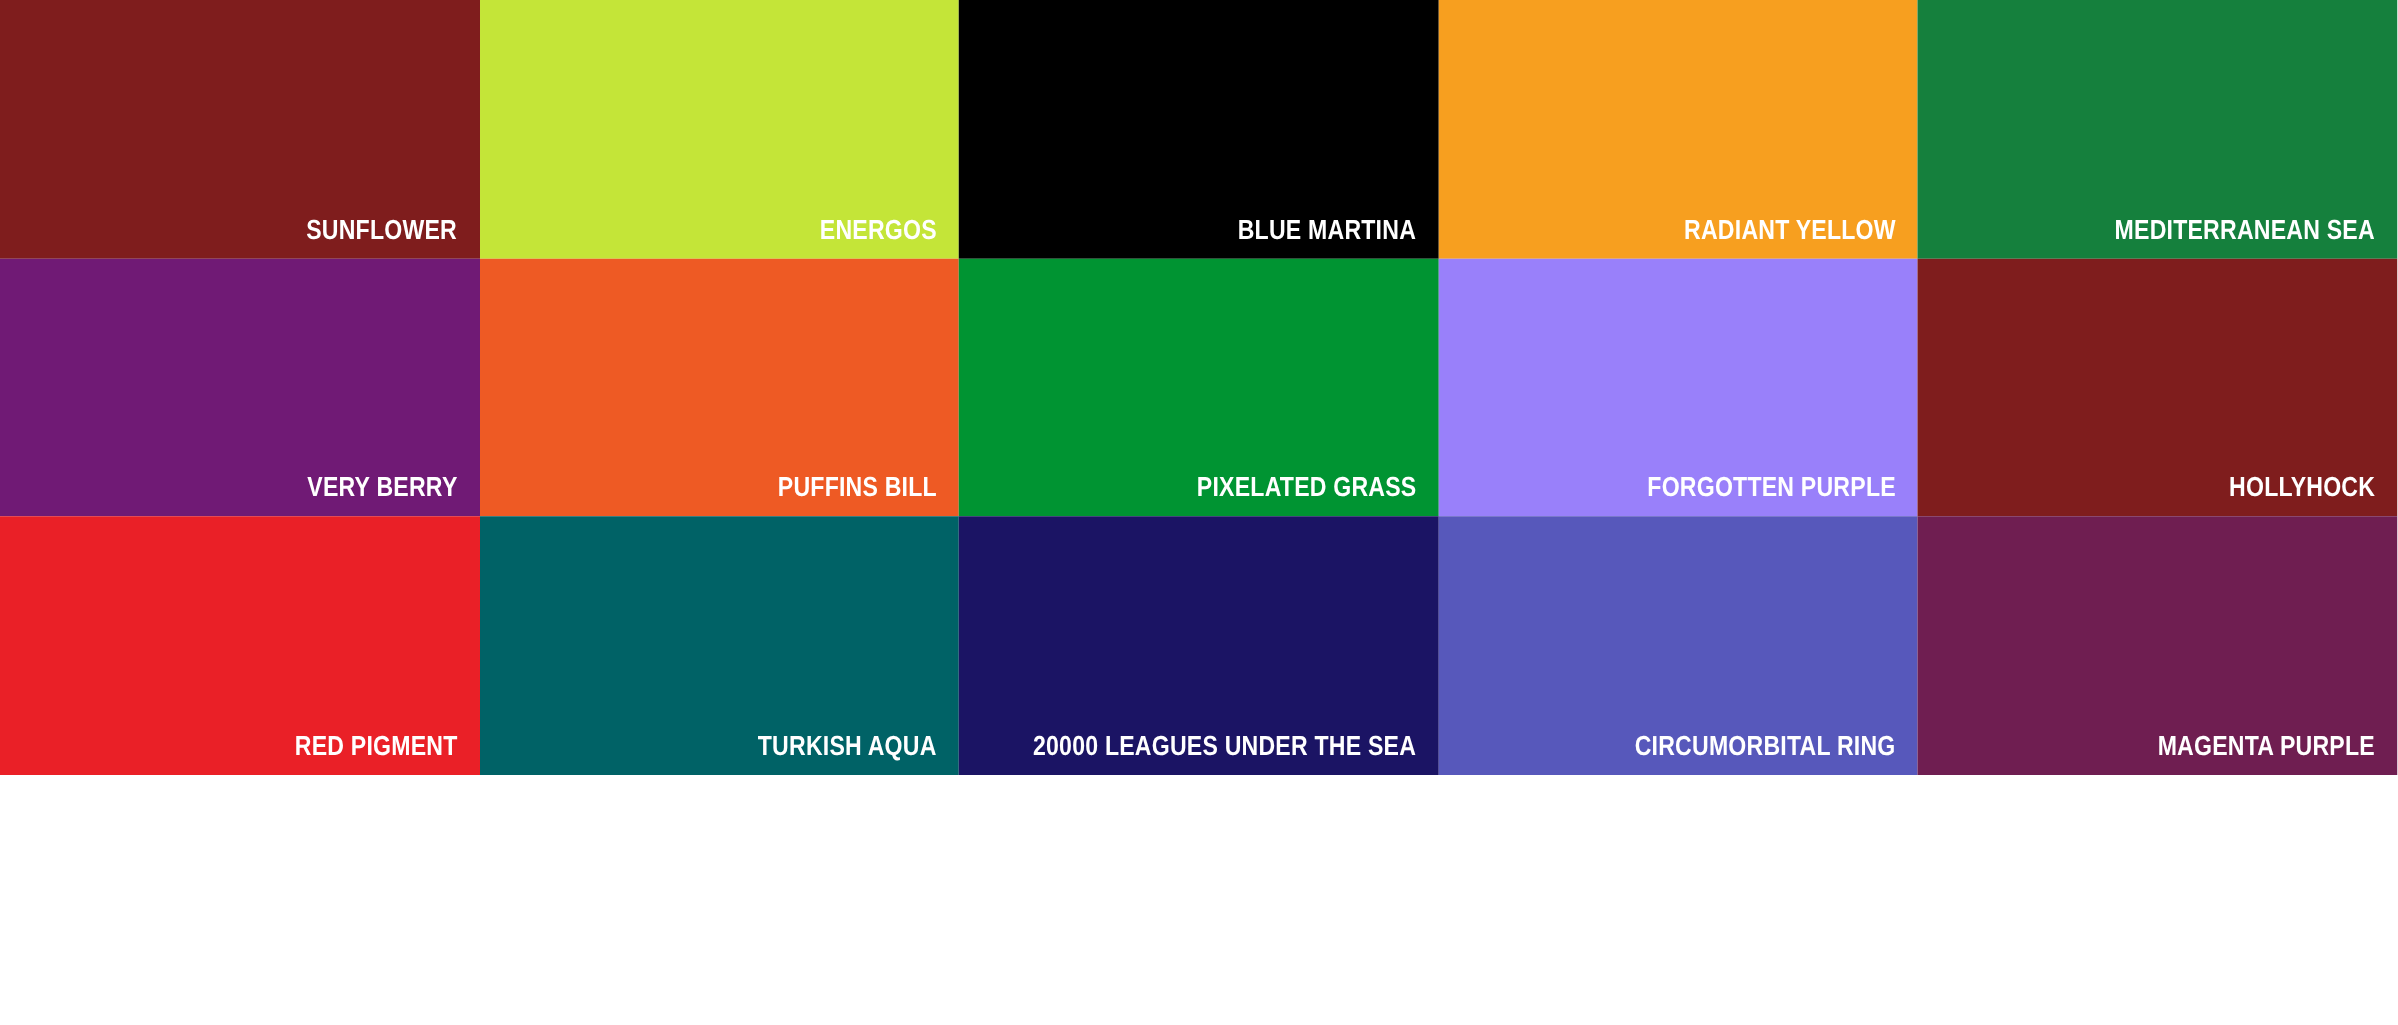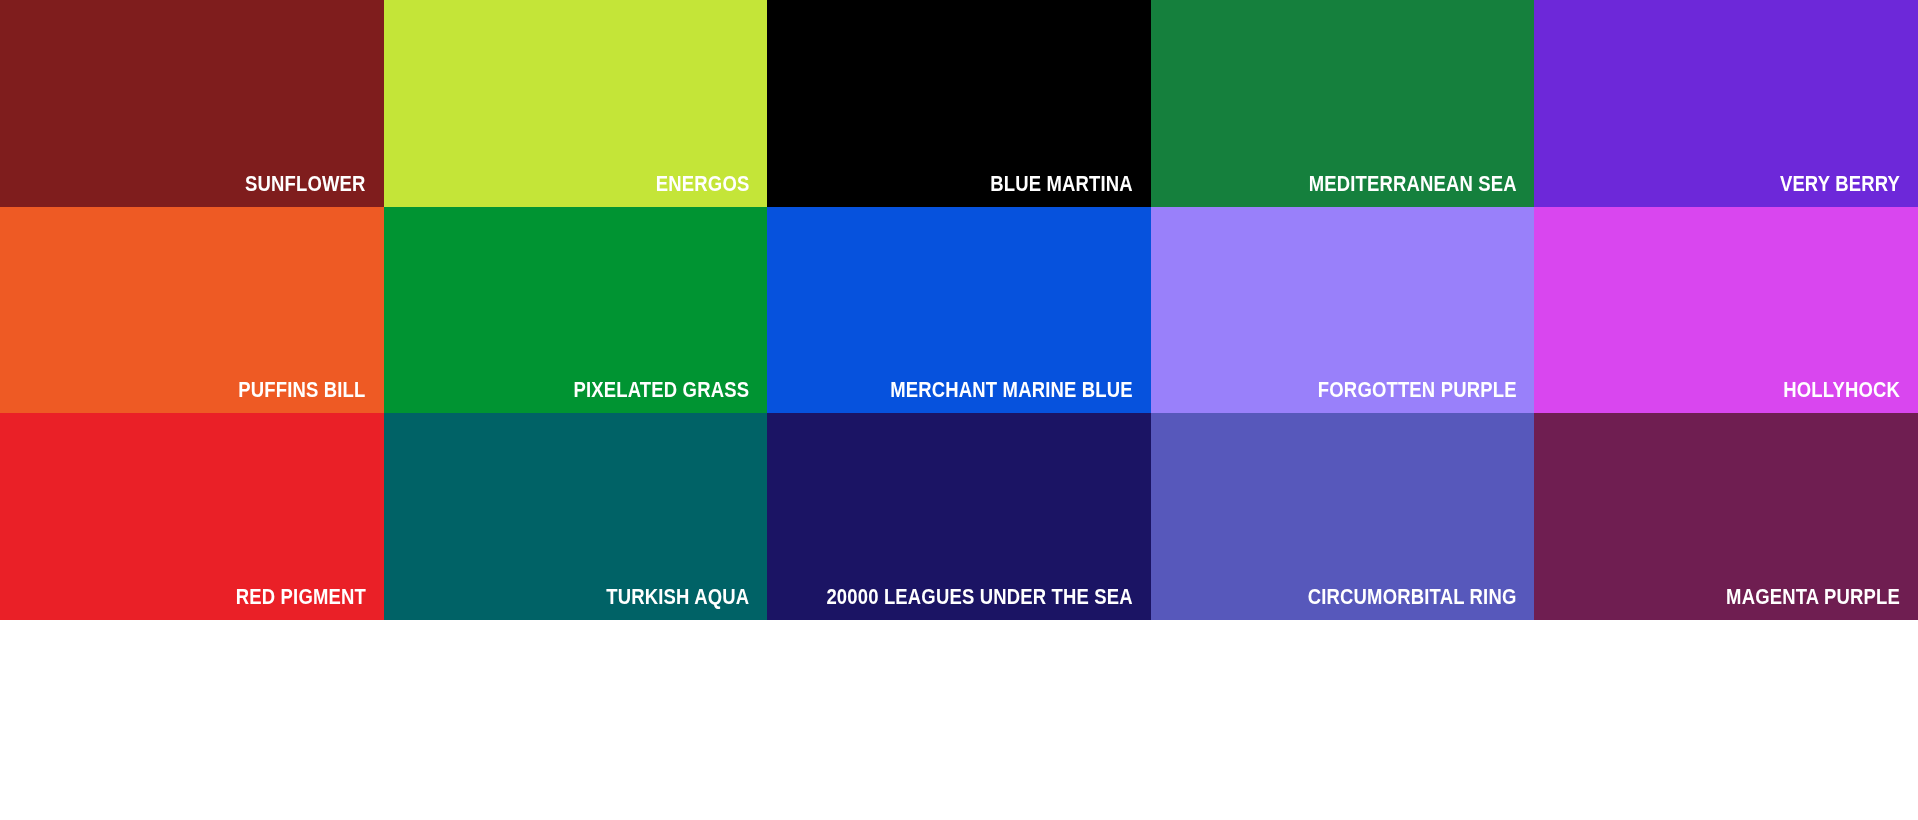--- a/index.html
+++ b/index.html
@@ -49,39 +49,39 @@
 <div id="palette-grid">
     <div class="swatch" style="background: #7f1d1d;">
       <span class="swatch-label" style="color: rgb(255, 255, 255);">SUNFLOWER</span>
     </div>
     <div class="swatch" style="background: rgb(196, 229, 56);">
       <span class="swatch-label" style="color: rgb(255, 255, 255);">ENERGOS</span>
     </div>
     <div class="swatch" style="background: #000000;">
       <span class="swatch-label" style="color: rgb(255, 255, 255);">BLUE MARTINA</span>
     </div>
+    <div class="swatch" style="background: rgb(247, 159, 31);">
+      <span class="swatch-label" style="color: rgb(255, 255, 255);">RADIANT YELLOW</span>
+    </div>
     <div class="swatch" style="background: #15803d;">
       <span class="swatch-label" style="color: rgb(255, 255, 255);">MEDITERRANEAN SEA</span>
     </div>
-    <div class="swatch" style="background: #6d28d9;">
+    <div class="swatch" style="background: #701a75;">
       <span class="swatch-label" style="color: rgb(255, 255, 255);">VERY BERRY</span>
     </div>
     <div class="swatch" style="background: rgb(238, 90, 36);">
       <span class="swatch-label" style="color: rgb(255, 255, 255);">PUFFINS BILL</span>
     </div>
     <div class="swatch" style="background: rgb(0, 148, 50);">
       <span class="swatch-label" style="color: rgb(255, 255, 255);">PIXELATED GRASS</span>
     </div>
-    <div class="swatch" style="background: rgb(6, 82, 221);">
-      <span class="swatch-label" style="color: rgb(255, 255, 255);">MERCHANT MARINE BLUE</span>
-    </div>
     <div class="swatch" style="background: rgb(153, 128, 250);">
       <span class="swatch-label" style="color: rgb(255, 255, 255);">FORGOTTEN PURPLE</span>
     </div>
-    <div class="swatch" style="background: #d946ef;">
+    <div class="swatch" style="background: #7f1d1d;">
       <span class="swatch-label" style="color: rgb(255, 255, 255);">HOLLYHOCK</span>
     </div>
     <div class="swatch" style="background: rgb(234, 32, 39);">
       <span class="swatch-label" style="color: rgb(255, 255, 255);">RED PIGMENT</span>
     </div>
     <div class="swatch" style="background: rgb(0, 98, 102);">
       <span class="swatch-label" style="color: rgb(255, 255, 255);">TURKISH AQUA</span>
     </div>
     <div class="swatch" style="background: rgb(27, 20, 100);">
       <span class="swatch-label" style="color: rgb(255, 255, 255);">20000 LEAGUES UNDER THE SEA</span>

